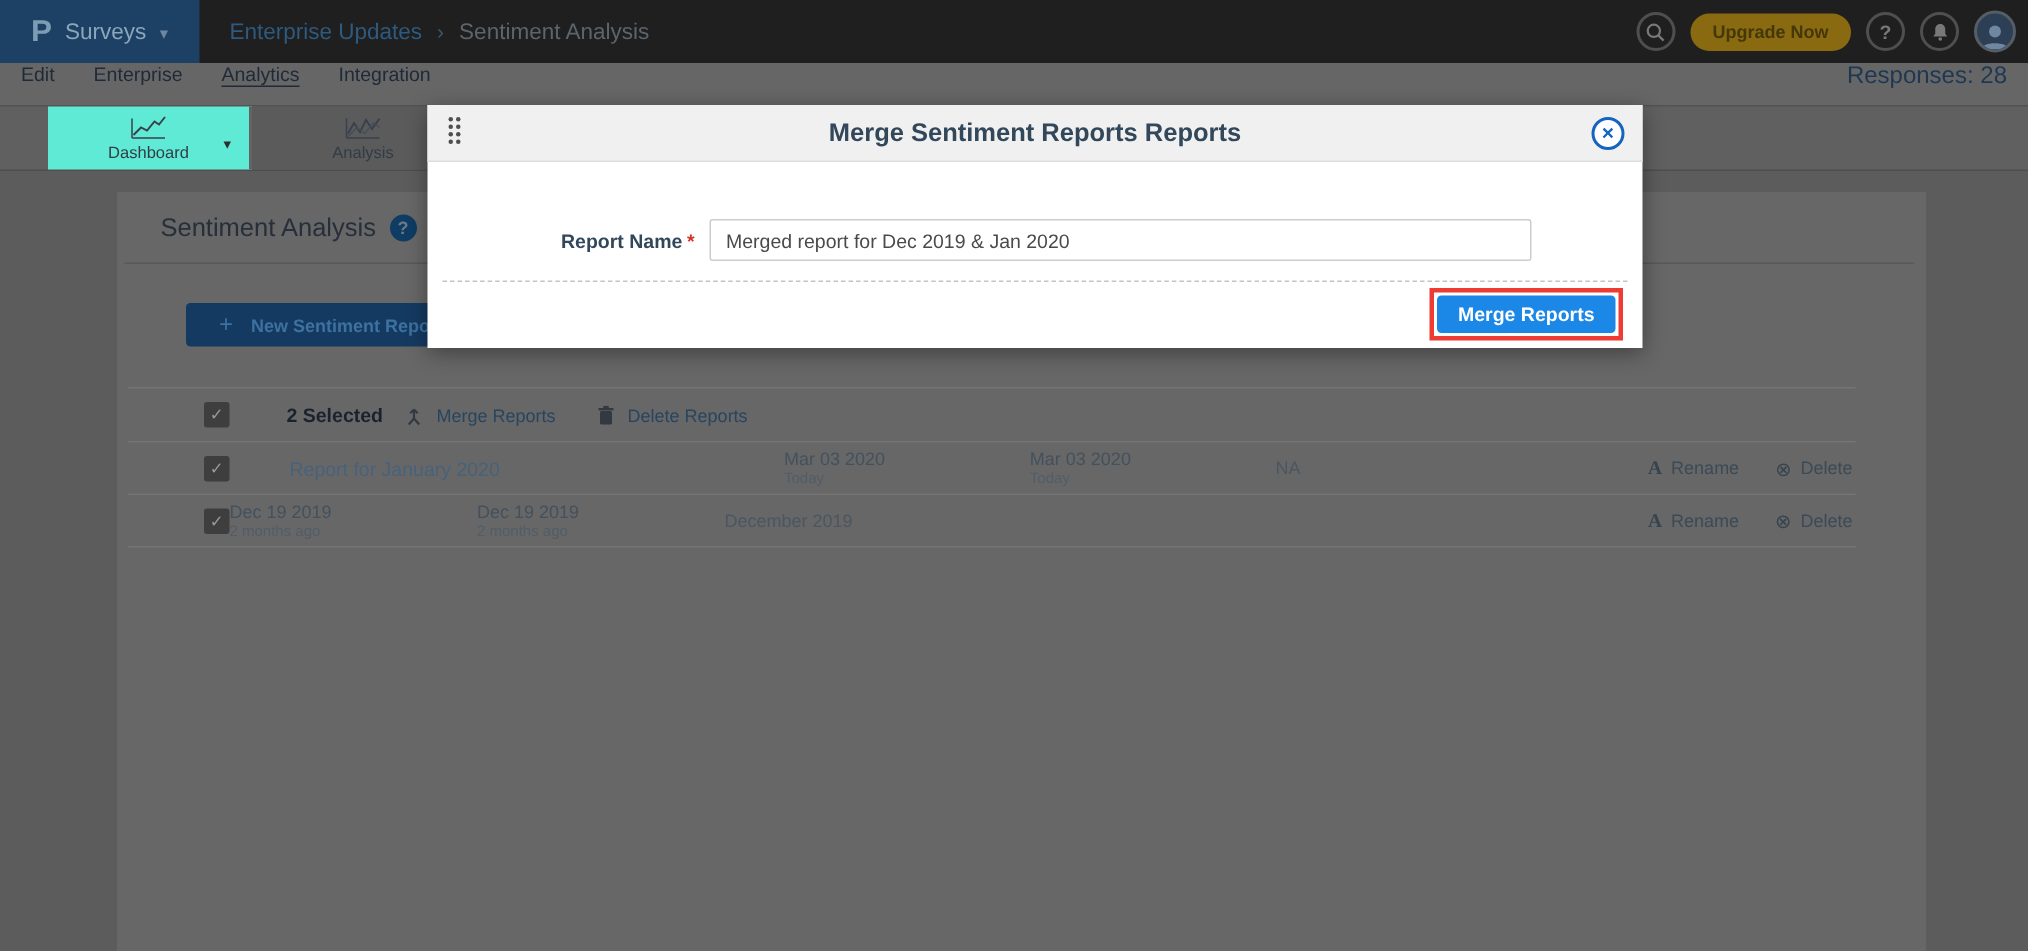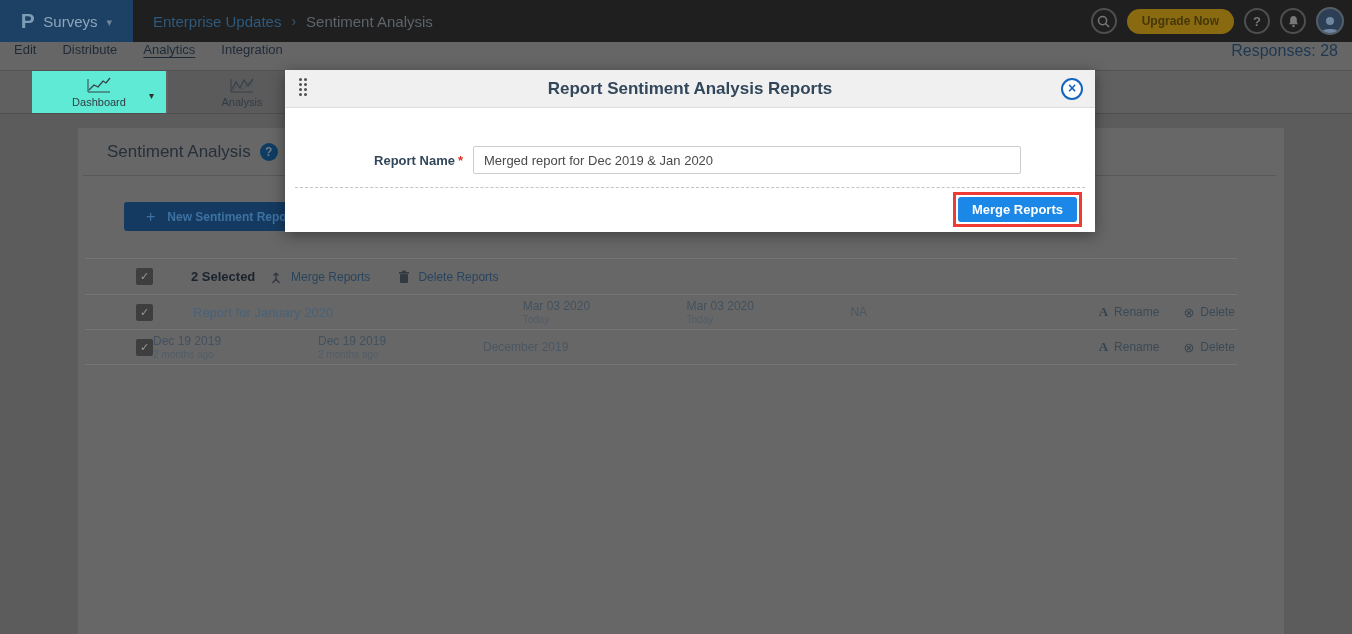--- a/index.html
+++ b/index.html
@@ -112,21 +112,21 @@
       <svg width="20" height="18" viewBox="0 0 20 18">
           <circle cx="10" cy="6" r="4" fill="#6f87a0"></circle>
           <path d="M1 18 C1 12.5 19 12.5 19 18 Z" fill="#6f87a0"></path>
         </svg>
     </div>
   </div>
 </div>
 
 <div class="surveynav">
   <span class="nav-item">Edit</span>
-  <span class="nav-item">Distribute</span>
+  <span class="nav-item">Enterprise</span>
   <span class="nav-item active">Analytics</span>
   <span class="nav-item">Integration</span>
   <span class="responses">Responses: 28</span>
 </div>
 
 <div class="toolbar">
   <div class="tool-tab tab-dashboard">
     <svg width="26" height="17" viewBox="0 0 26 17">
         <polyline points="2,15 2,2" fill="none" stroke="#38414b" stroke-width="1"></polyline>
         <polyline points="2,15 24,15" fill="none" stroke="#38414b" stroke-width="1"></polyline>
@@ -232,21 +232,21 @@
     <span class="drag-handle">
         <i></i>
         <i></i>
         <i></i>
         <i></i>
         <i></i>
         <i></i>
         <i></i>
         <i></i>
       </span>
-    <span class="modal-title">Report Sentiment Analysis Reports</span>
+    <span class="modal-title">Merge Sentiment Reports Reports</span>
     <span class="modal-close">×</span>
   </div>
   <div class="modal-body">
     <span class="field-label">
       <span>Report Name</span><span class="required">*</span>
     </span>
     <input class="report-name-input" type="text" value="Merged report for Dec 2019 &amp; Jan 2020" style="">
   </div>
   <hr class="modal-sep">
   <div class="modal-footer">

